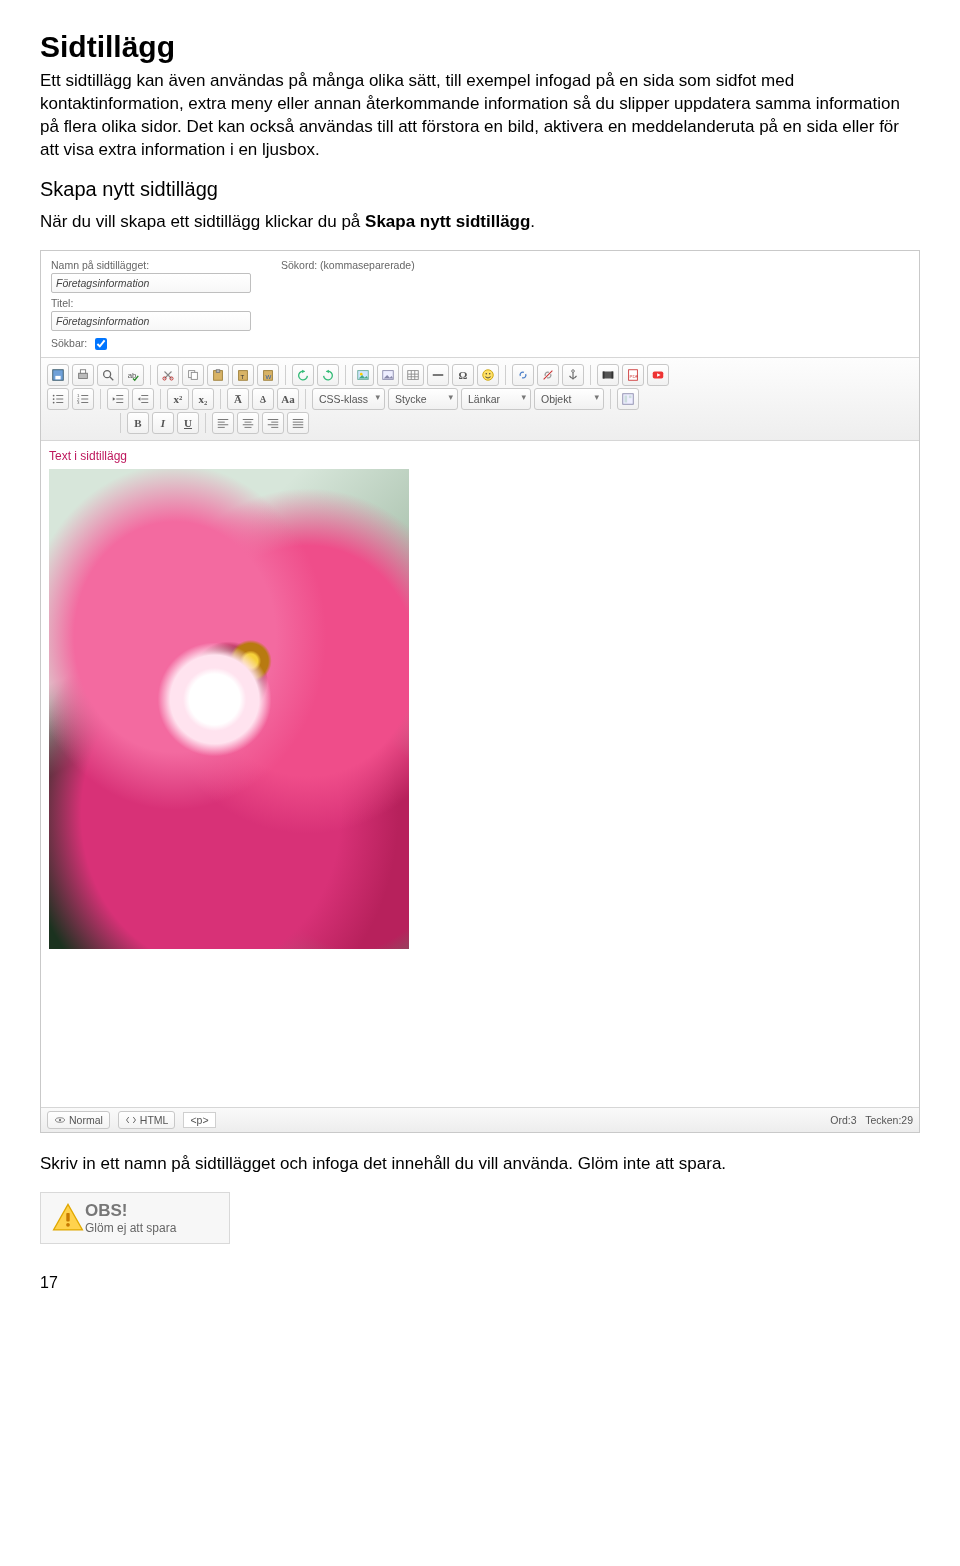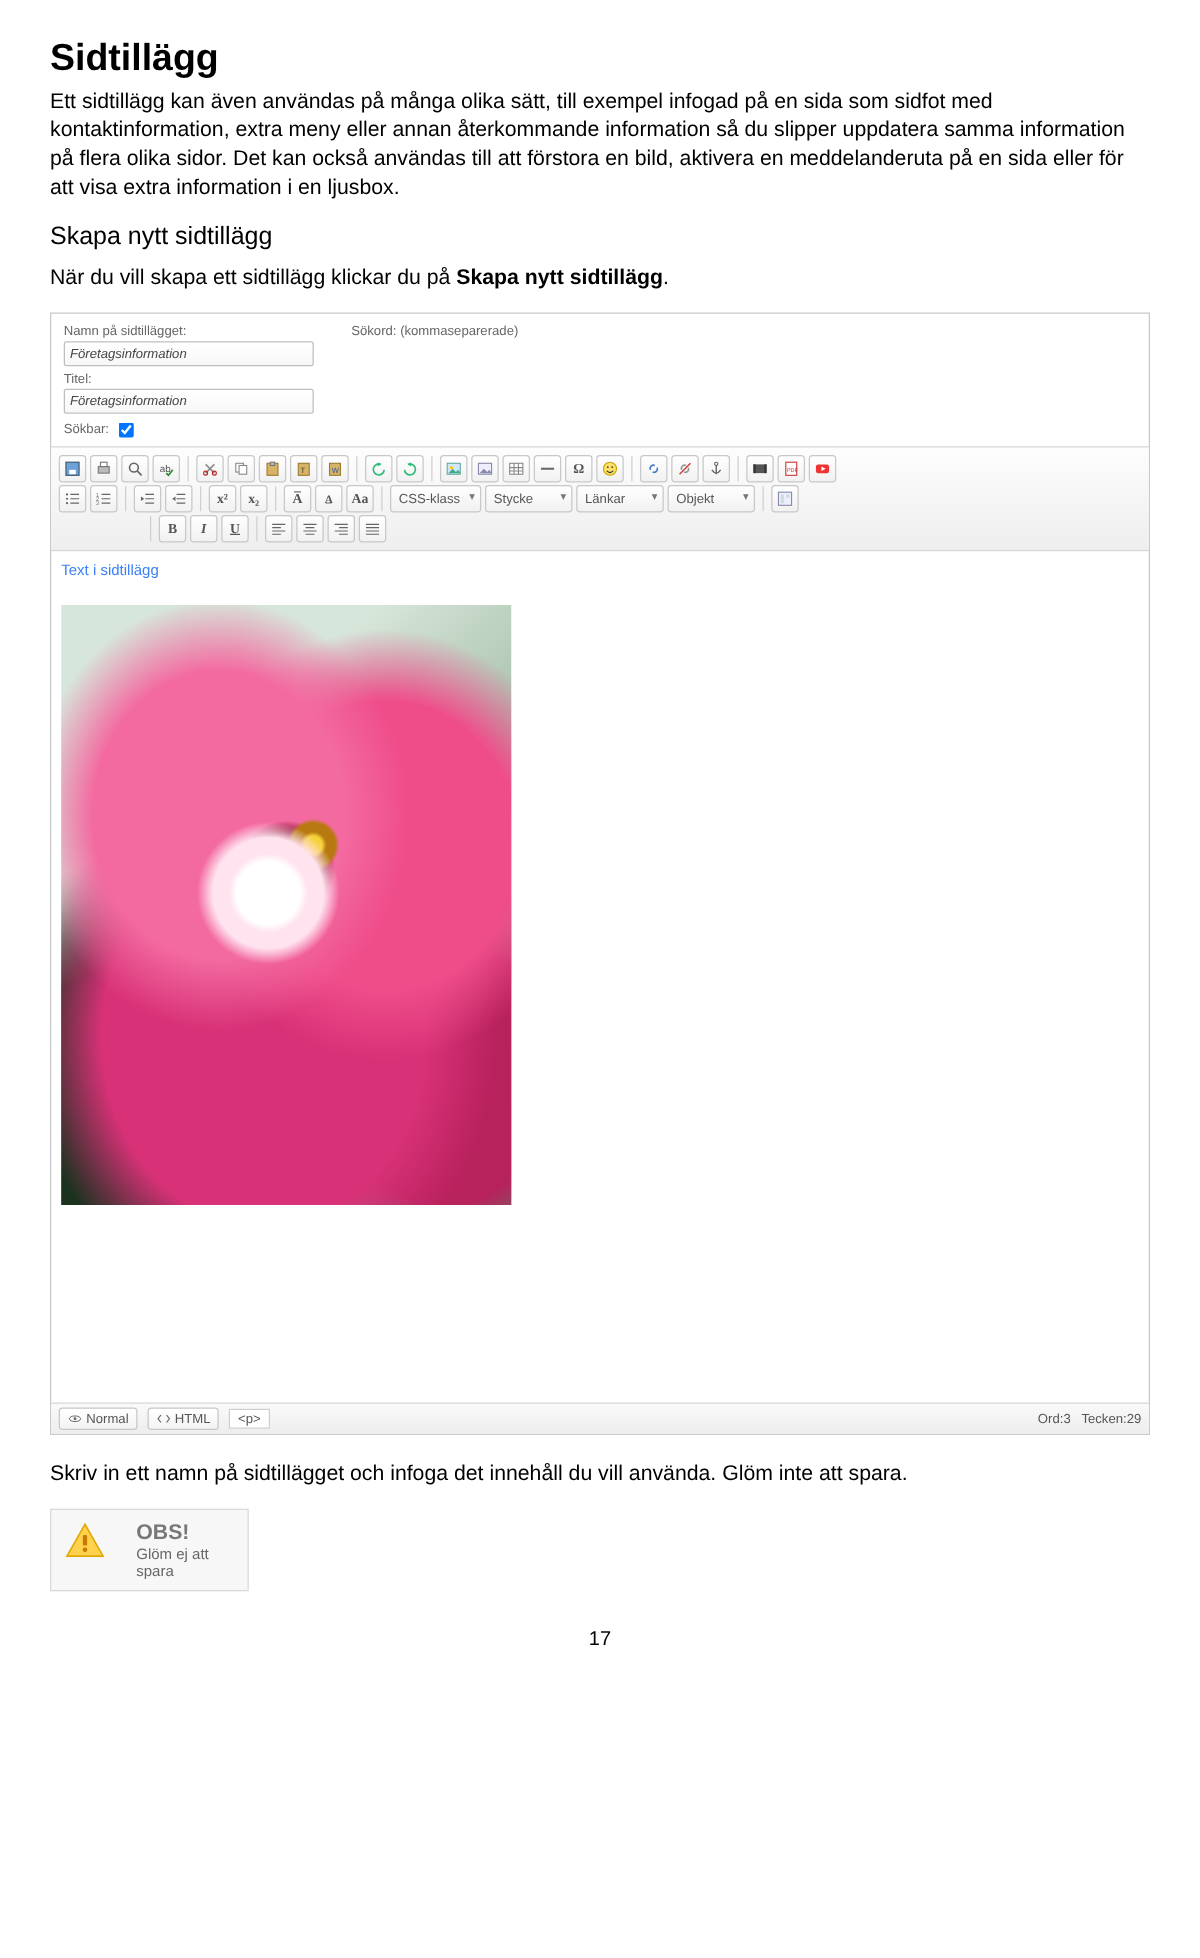--- a/index.html
+++ b/index.html
@@ -49,21 +49,21 @@
   .dd {
     height:22px; border:1px solid #c8c8c8; border-radius:3px;
     background:linear-gradient(#ffffff,#f1f1f1); display:flex; align-items:center;
     padding:0 16px 0 6px; font-size:10.5px; color:#555; position:relative; cursor:pointer;
     min-width:70px;
   }
   .dd::after{ content:"▾"; position:absolute; right:4px; top:3px; font-size:9px; color:#777; }
 
   
   .editor-body { padding: 8px; }
-  .editor-body .lbl { font-size: 12px; color:#3b82f6; margin-bottom:21px; }
+  .editor-body .lbl { font-size: 12px; color:#be185d; margin-bottom:6px; }
   .flower {
     width:360px; height:480px; display:block;
     background:
       radial-gradient(circle at 46% 48%, #ffffff 0 8%, #ffe3ef 10% 14%, transparent 18%),
       radial-gradient(circle at 56% 40%, #f6d13a 0 2%, #b87a10 3% 5%, transparent 6%),
       radial-gradient(circle at 50% 44%, #8a0f30 0 9%, transparent 12%),
       radial-gradient(ellipse 70% 60% at 35% 35%, #f36aa0 0 40%, transparent 60%),
       radial-gradient(ellipse 75% 60% at 72% 40%, #ef4d8a 0 40%, transparent 60%),
       radial-gradient(ellipse 80% 70% at 45% 72%, #d83177 0 45%, transparent 65%),
       radial-gradient(ellipse 60% 55% at 85% 78%, #b7215c 0 40%, transparent 60%),
@@ -76,27 +76,27 @@
     display:flex; align-items:center; justify-content:space-between;
     border-top:1px solid #d6d6d6; background:linear-gradient(#fafafa,#ededed);
     padding:3px 6px; font-size:10.5px; color:#555;
   }
   .statusbar .left { display:flex; align-items:center; gap:8px; }
   .tabbtn { display:flex; align-items:center; gap:3px; padding:2px 6px; border:1px solid #c8c8c8; border-radius:3px; background:linear-gradient(#fff,#f3f3f3); cursor:pointer; }
   .tagbox { border:1px solid #cfcfcf; padding:1px 6px; background:#fff; }
 
   
   .obs {
-    width:159px; border:1px solid #d9d9d9; background:#f7f7f7; padding:8px 10px;
-    display:flex; gap:24px; font-size:12px; color:#666;
+    width:190px; border:1px solid #d9d9d9; background:#f7f7f7; padding:8px 10px;
+    display:flex; align-items:center; gap:0; font-size:12px; color:#666;
   }
   .obs svg { width:34px; height:34px; flex:0 0 34px; }
   .obs b { font-size:17px; color:#777; }
 
-  .pagenum { text-align:center; font-size:16px; margin-top:30px; }
+  .pagenum { text-align:left; font-size:16px; margin-top:30px; }
 </style>
 </head>
 <body>
 
 <h1>Sidtillägg</h1>
 <p>Ett sidtillägg kan även användas på många olika sätt, till exempel infogad på en sida som sidfot med kontaktinformation, extra meny eller annan återkommande information så du slipper uppdatera samma information på flera olika sidor. Det kan också användas till att förstora en bild, aktivera en meddelanderuta på en sida eller för att visa extra information i en ljusbox.</p>
 
 <div class="subhead">Skapa nytt sidtillägg</div>
 <p>
   <span>När du vill skapa ett sidtillägg klickar du på </span><b>Skapa nytt sidtillägg</b><span>.</span>

